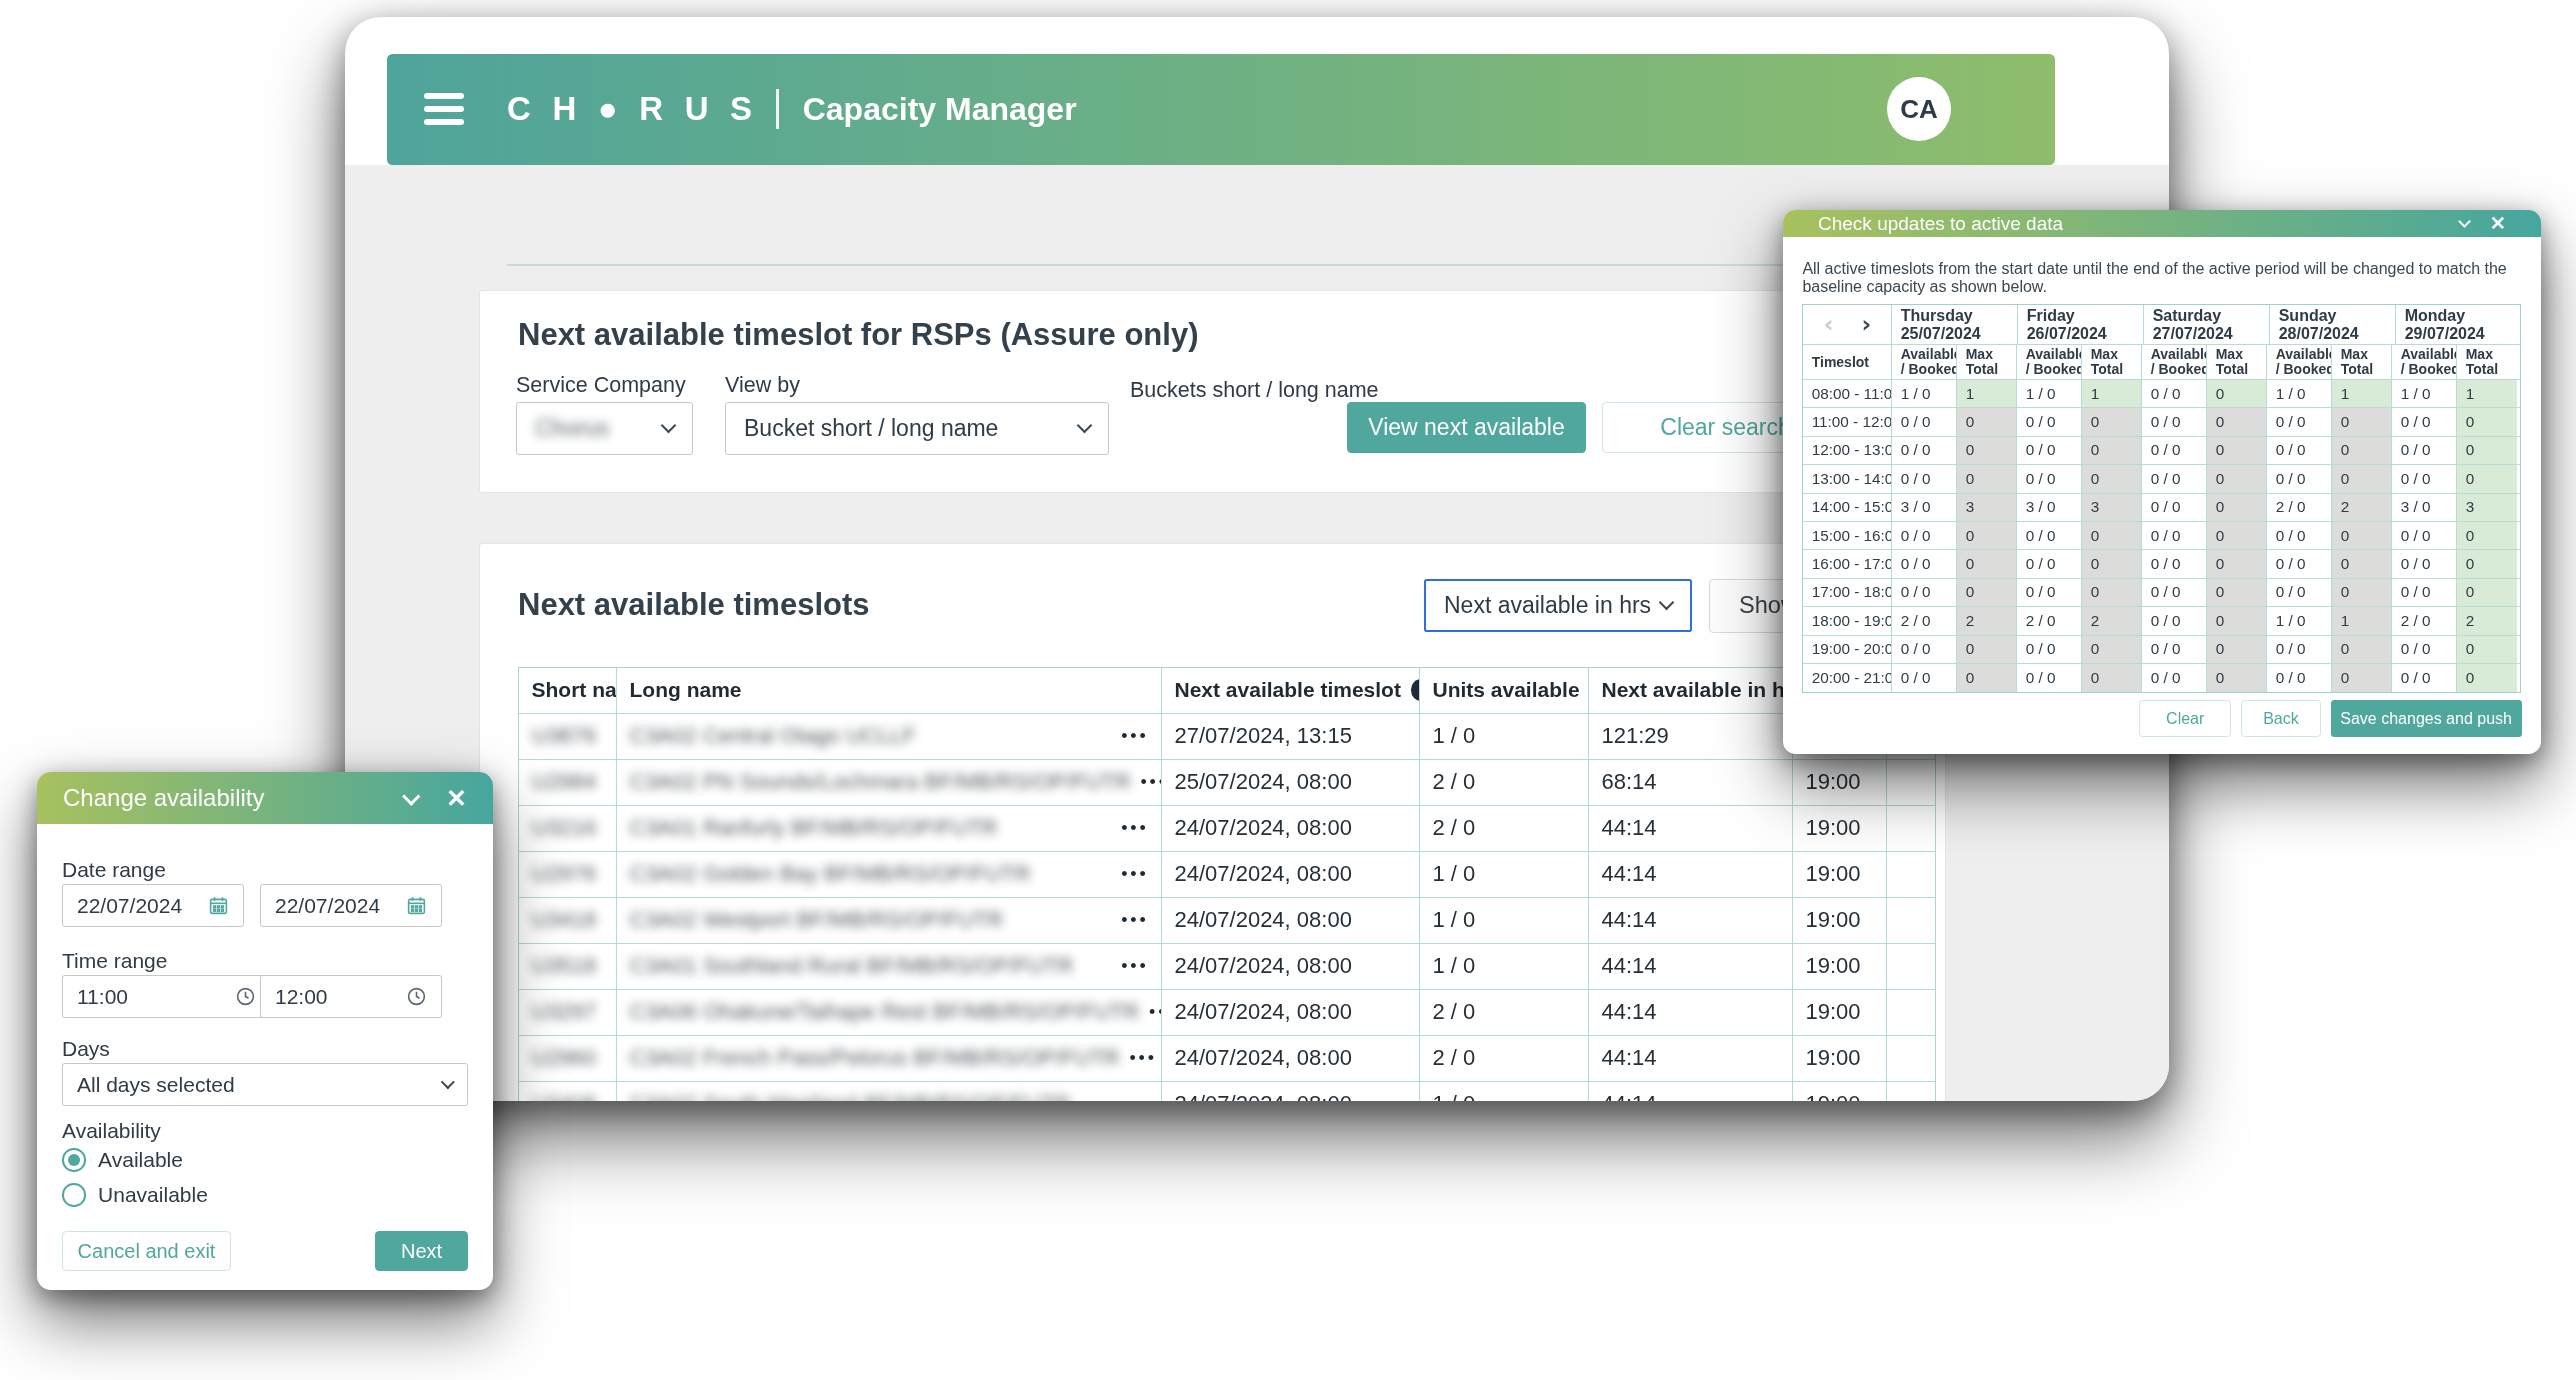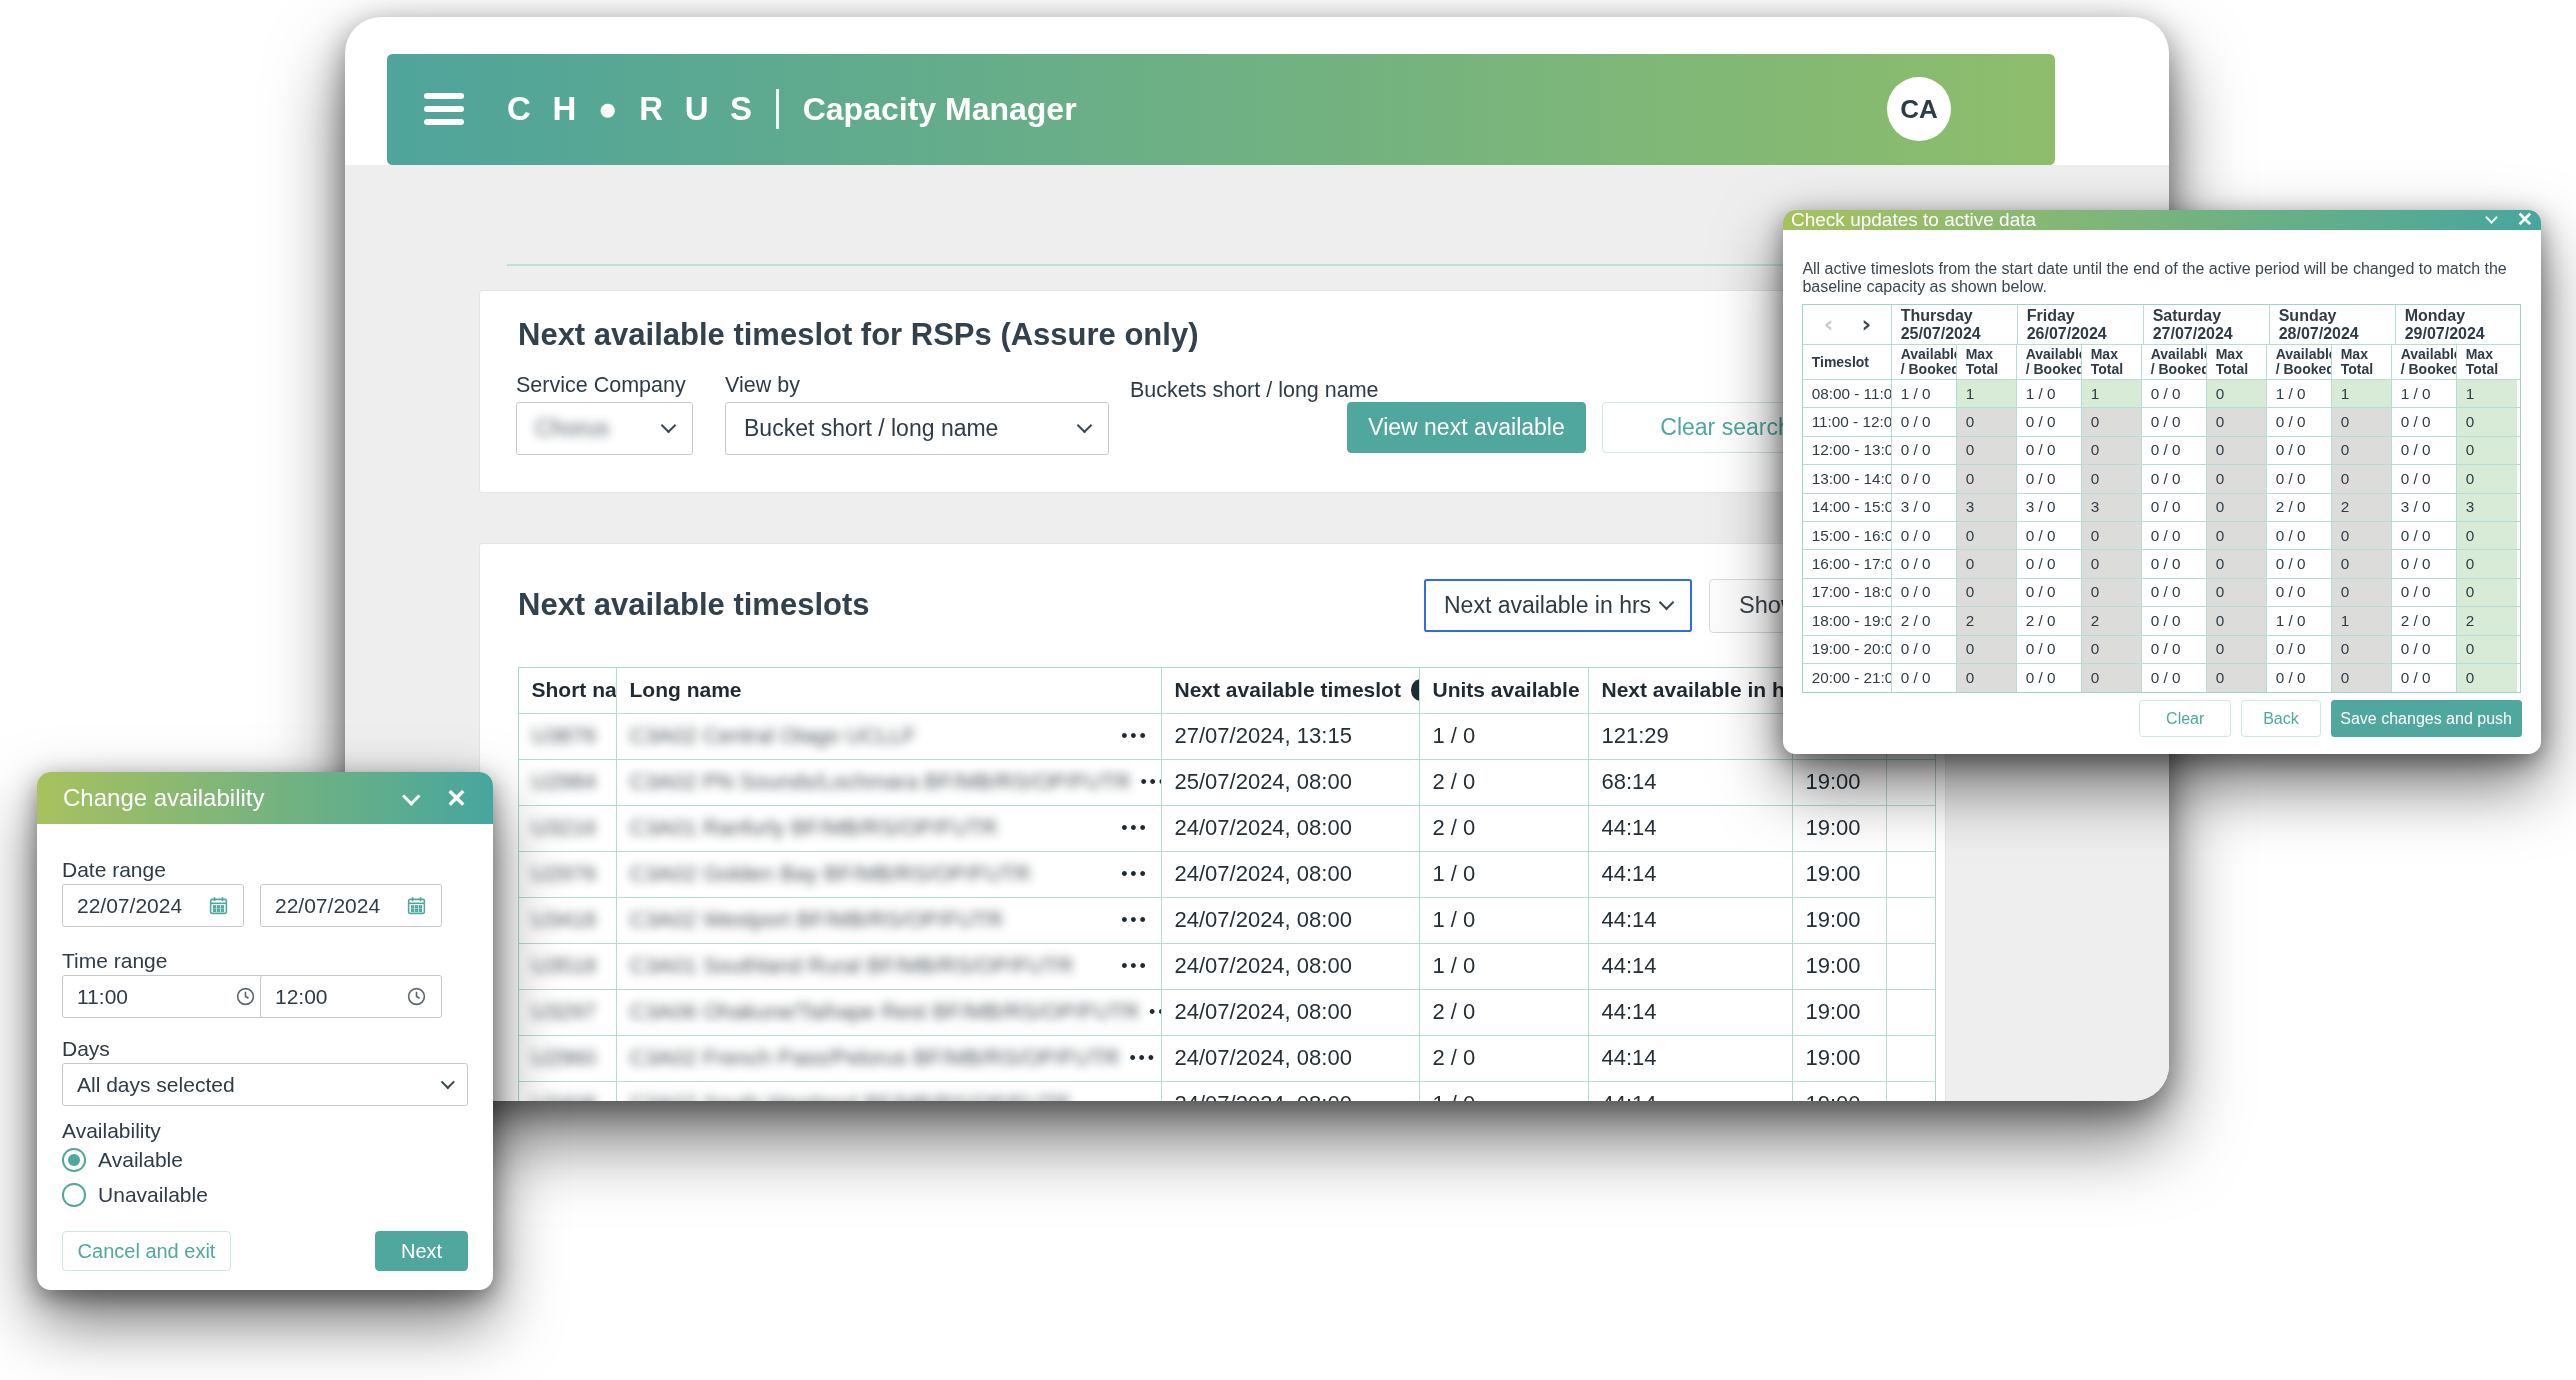--- a/index.html
+++ b/index.html
@@ -90,21 +90,21 @@
   .m-input svg { flex:none; }
 
   .radio-row { position:absolute; left:25px; display:flex; align-items:center; cursor:pointer; }
   .radio { width:23.6px; height:23.6px; border:2.1px solid #4FA79E; border-radius:50%; flex:none; }
   .radio.sel::after { content:''; display:block; width:12.5px; height:12.5px; margin:3.5px; border-radius:50%; background:#4FA79E; }
   .radio-label { font-size:21px; color:#2F3B46; margin-left:12.5px; }
 
   
   #cu-modal { position:absolute; left:1783px; top:210px; width:758px; height:544px; z-index:30;
     background:#fff; border-radius:12.5px; box-shadow:0 31px 66px rgba(0,0,0,.55), 0 7px 24px rgba(0,0,0,.4); }
-  #cu-modal .modal-header { height:20px; padding:0 8px; font-size:19px; border-radius:12.5px 12.5px 0 0;justify-content:flex-end; }
+  #cu-modal .modal-header { height:27px; padding:0 35px; font-size:19px; border-radius:12.5px 12.5px 0 0;justify-content:flex-end; }
   #cu-modal .chev-white { width:9px; height:9px; border-right:2.8px solid #fff; border-bottom:2.8px solid #fff; }
   #cu-modal .close-x { font-size:19.4px; margin-left:21px; }
   .cu-desc { position:absolute; left:19.4px; top:50px; width:714px; font-size:16px; color:#3A4750; }
 
   #cu-table { position:absolute; left:19.4px; top:94px; width:719px; border:1.4px solid #9FD2CA; background:#fff; }
   .cu-row { display:flex; border-bottom:1.4px solid #B7DCD5; }
   .cu-row:last-child { border-bottom:none; }
   .cu-cell { flex:none; border-right:1.4px solid #B7DCD5; display:flex; align-items:center; padding:0 8.3px;
     font-size:15.3px; color:#2F3B46; overflow:hidden; white-space:nowrap; }
   .cu-cell:last-child { border-right:none; }

